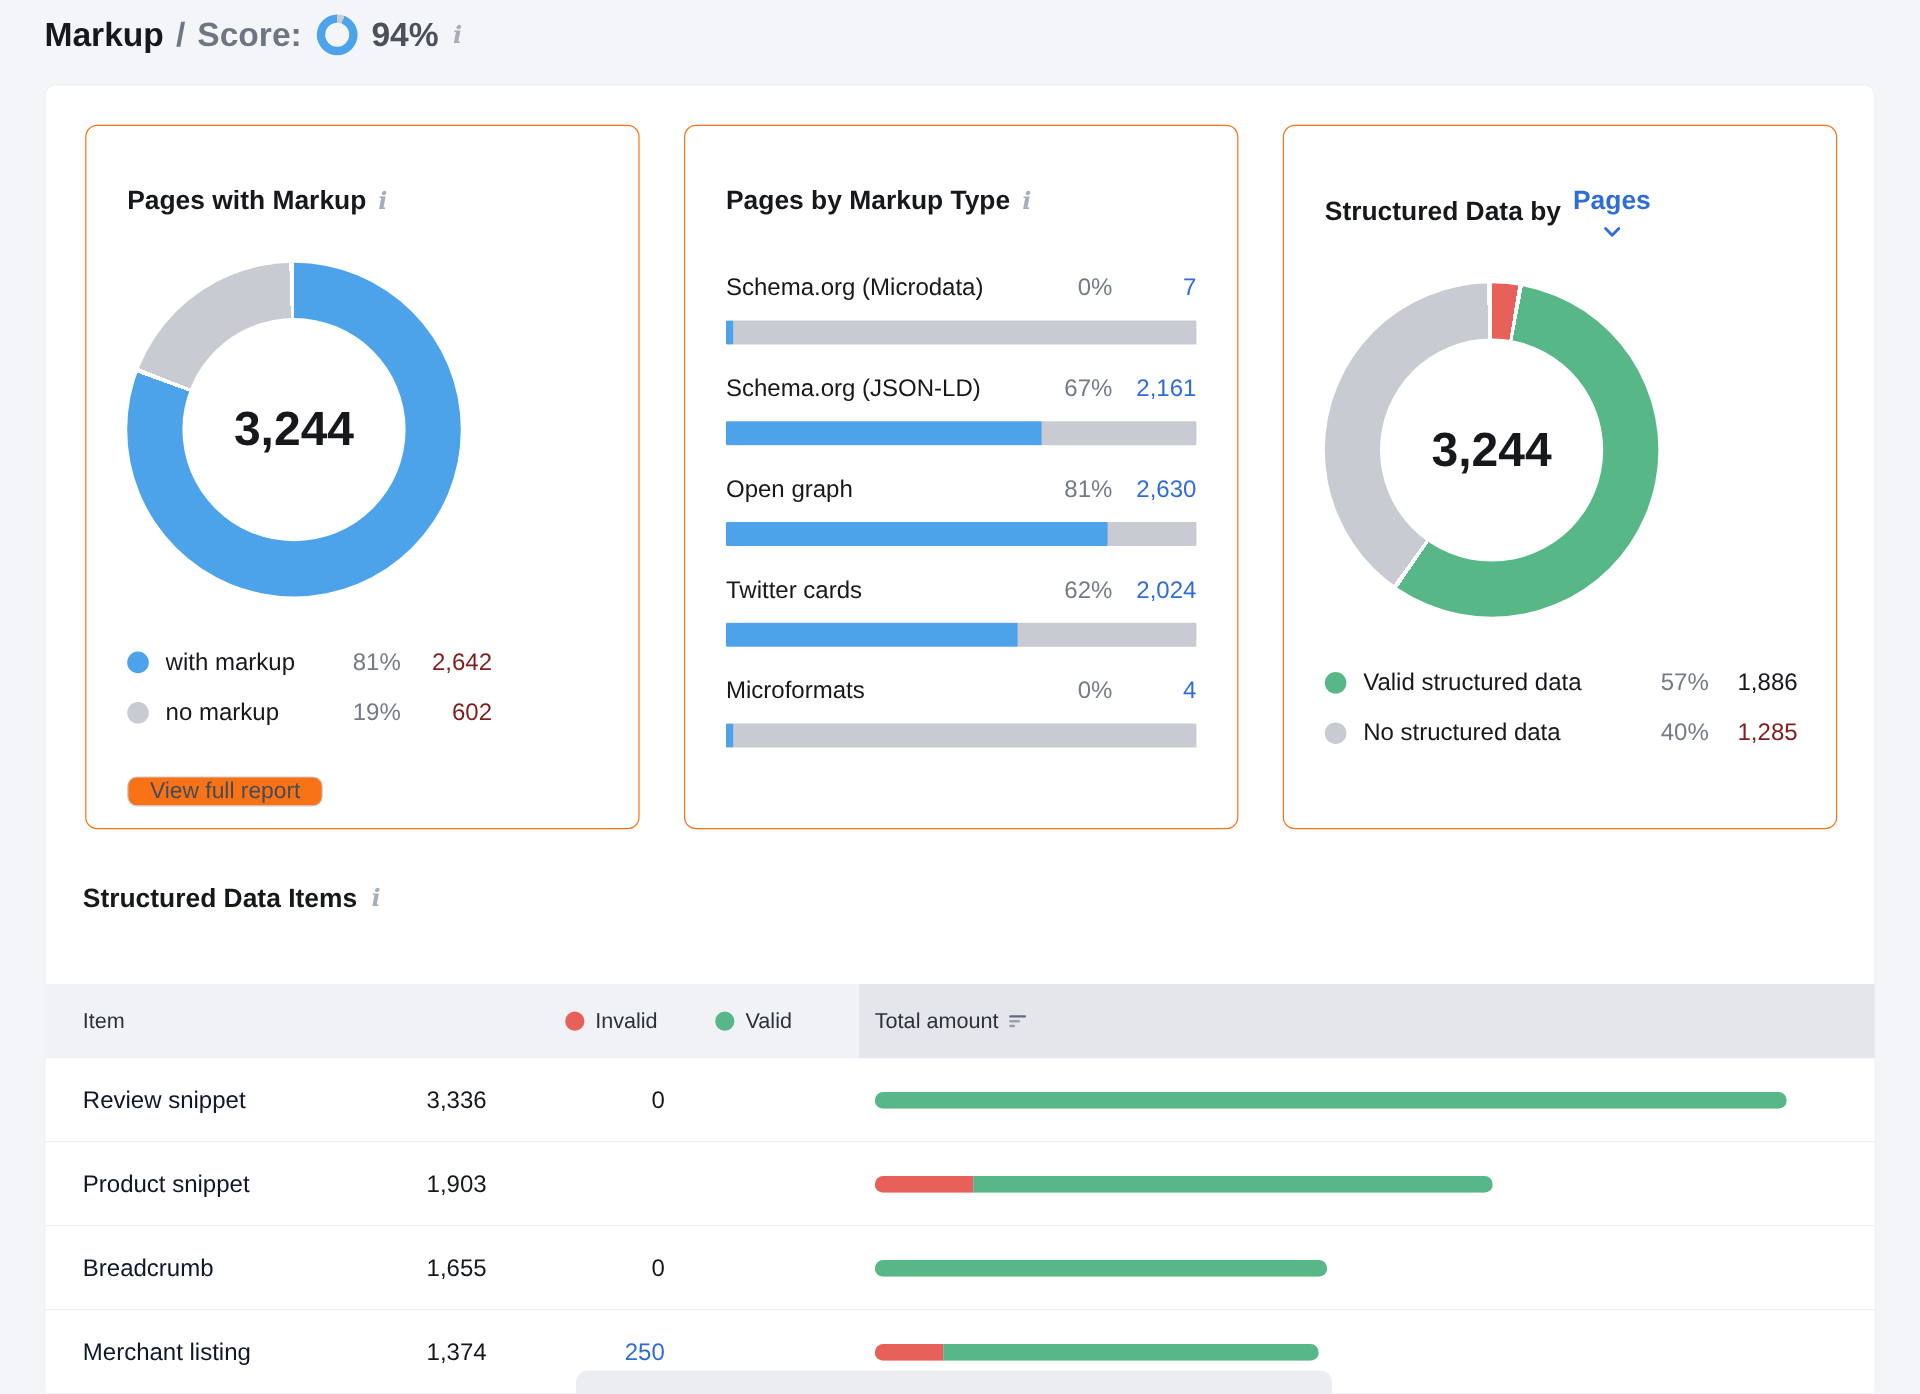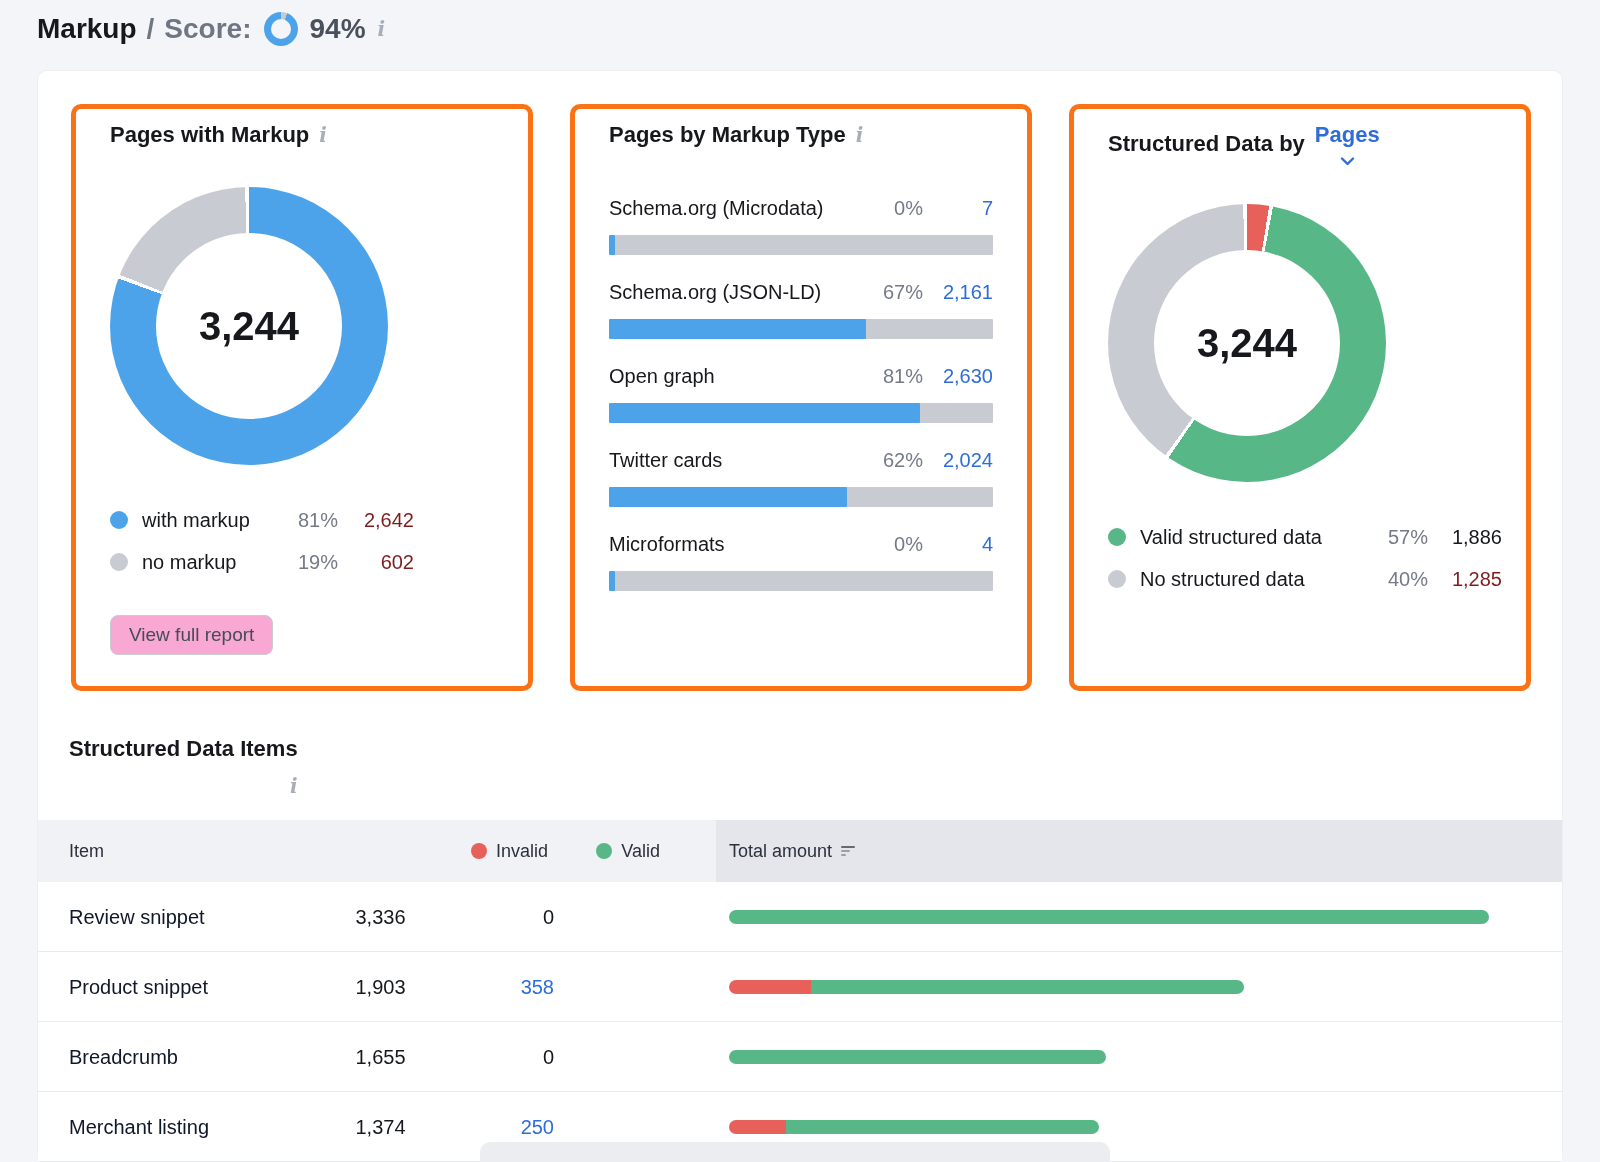--- a/index.html
+++ b/index.html
@@ -12,21 +12,21 @@
   .page-header .sep, .page-header .score-label { color:#6f7683; }
   .score-ring { width:34px; height:34px; border-radius:50%; position:relative; display:inline-block; }
   .score-ring::after { content:""; position:absolute; inset:7px; border-radius:50%; background:#f4f5f9; }
   .score-value { font-size:28px; font-weight:700; color:#4b515c; }
   .info-icon { font-family:"DejaVu Serif",serif; font-style:italic; font-weight:600; font-size:20px; color:#a8aeb9; cursor:pointer; }
 
   
   .panel { position:absolute; left:37px; top:70px; width:1526px; height:1092px; background:#ffffff; border:1px solid #eceef2; border-radius:10px; }
 
   .cards { position:absolute; left:33px; top:33px; display:flex; gap:37px; }
-  .card { width:462px; height:587px; background:#fff; border:5px solid #f97316; border-radius:10px; padding:12px 34px; }
+  .card { width:462px; height:587px; background:#fff; border:1px solid #f97316; border-radius:10px; padding:48px 34px; }
   .card-title { display:flex; align-items:center; gap:10px; font-size:22px; font-weight:700; color:#16181c; line-height:28px; }
   .card-title .link-part { color:#2e6dd9; cursor:pointer; display:inline-flex; align-items:center; gap:7px;flex-direction:column; }
 
   
   .donut { position:relative; width:278px; height:278px; border-radius:50%; margin-top:38px; }
   .donut-hole { position:absolute; inset:46px; border-radius:50%; background:#fff; display:flex; align-items:center; justify-content:center; }
   .donut-total { font-size:40px; font-weight:700; color:#16181c; }
 
   
   .legend { margin-top:34px; }
@@ -37,36 +37,36 @@
   .legend .l-val { font-size:20px; text-align:right; text-decoration:none; }
   .legend .l-val.link { color:#7f1d1d; cursor:pointer; }
   .legend .l-val.plain { color:#16181c; }
   .legend-narrow { width:304px; }
   .legend-narrow .l-pct { width:58px; }
   .legend-narrow .l-val { width:76px; }
   .legend-wide { width:394px; }
   .legend-wide .l-pct { width:70px; }
   .legend-wide .l-val { width:74px; }
 
-  .ghost-btn { margin-top:32px; height:40px; padding:0 18px; background:#f9a8d4; border:1px solid #c7ccd3; border-radius:8px; font-size:19px; color:#454c58; font-family:inherit; cursor:pointer; }
+  .ghost-btn { margin-top:32px; height:25px; padding:0 18px; background:#f97316; border:1px solid #c7ccd3; border-radius:8px; font-size:19px; color:#454c58; font-family:inherit; cursor:pointer; }
 
   
   .type-rows { margin-top:46px; }
   .type-row { margin-bottom:24px; }
   .type-head { display:flex; align-items:baseline; }
   .t-label { flex:1; font-size:20px; color:#16181c; line-height:26px; }
   .t-pct { width:70px; text-align:right; font-size:20px; color:#747b87; }
   .t-val { width:62px; margin-left:8px; text-align:right; font-size:20px; color:#2e6dd9; text-decoration:none; cursor:pointer; }
   .t-bar { margin-top:14px; height:20px; background:#c8cbd1; border-radius:1px; overflow:hidden; }
   .t-fill { height:100%; border-radius:1px; }
 
   .chevron-down { display:inline-block; }
 
   
-  .section-title { position:absolute; left:31px; top:665px; display:flex; align-items:flex-end; gap:12px; font-size:22px; font-weight:700; color:#16181c;flex-direction:column; }
+  .section-title { position:absolute; left:31px; top:665px; display:flex; align-items:flex-start; gap:12px; font-size:22px; font-weight:700; color:#16181c; }
   .thead { position:absolute; left:0; top:749px; width:100%; height:62px; background:#f1f2f6; }
   .th-item { position:absolute; left:31px; top:0; height:52px; line-height:62px; font-size:18px; color:#2b313b; }
   .th-invalid { position:absolute; left:0; width:510px; top:0; height:62px; display:flex; justify-content:flex-end; align-items:center; gap:9px; font-size:18px; color:#2b313b; }
   .th-valid { position:absolute; left:0; width:622px; top:0; height:62px; display:flex; justify-content:flex-end; align-items:center; gap:9px; font-size:18px; color:#2b313b; }
   .th-dot { width:16px; height:16px; border-radius:50%; }
   .th-total { position:absolute; left:678px; right:0; top:0; bottom:0; background:#e4e6ec; display:flex; align-items:center; padding-left:13px; gap:9px; font-size:18px; color:#2b313b; cursor:pointer; }
   .sort-icon { display:inline-flex; flex-direction:column; gap:2px; width:15px; }
   .sort-icon i { display:block; height:2px; border-radius:1px; background:#646b78; }
   .sort-icon i:nth-child(1){ width:14px; }
   .sort-icon i:nth-child(2){ width:9px; background:#9aa0aa; }
@@ -260,21 +260,20 @@
     <a class="c-invalid plain">0</a>
     <span class="c-valid">3,336</span>
     <div class="c-bar" style="width: 760px;">
       <div class="seg" style="width: 0%; background: rgb(232, 96, 90);"></div>
       <div class="seg" style="flex: 1 1 0%; background: rgb(88, 183, 134);"></div>
     </div>
   </div>
 
   <div class="trow">
     <span class="c-item">Product snippet</span>
-    <a class="c-invalid link">358</a>
     <span class="c-valid">1,903</span>
     <div class="c-bar" style="width: 515px;">
       <div class="seg" style="width: 15.8337%; background: rgb(232, 96, 90);"></div>
       <div class="seg" style="flex: 1 1 0%; background: rgb(88, 183, 134);"></div>
     </div>
   </div>
 
   <div class="trow">
     <span class="c-item">Breadcrumb</span>
     <a class="c-invalid plain">0</a>

